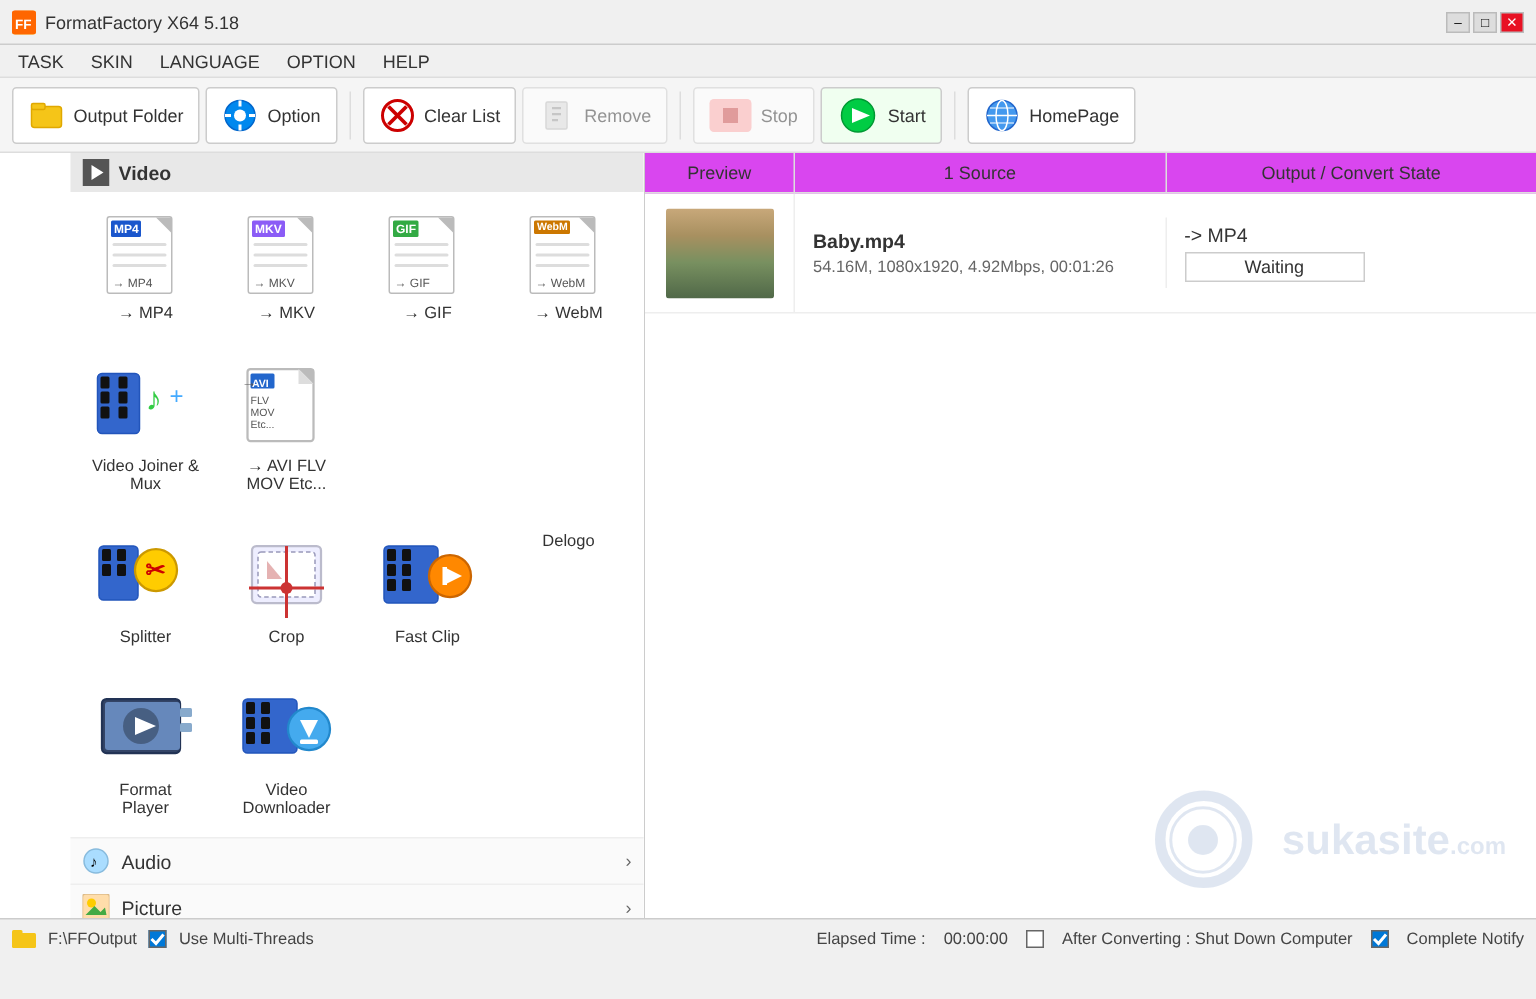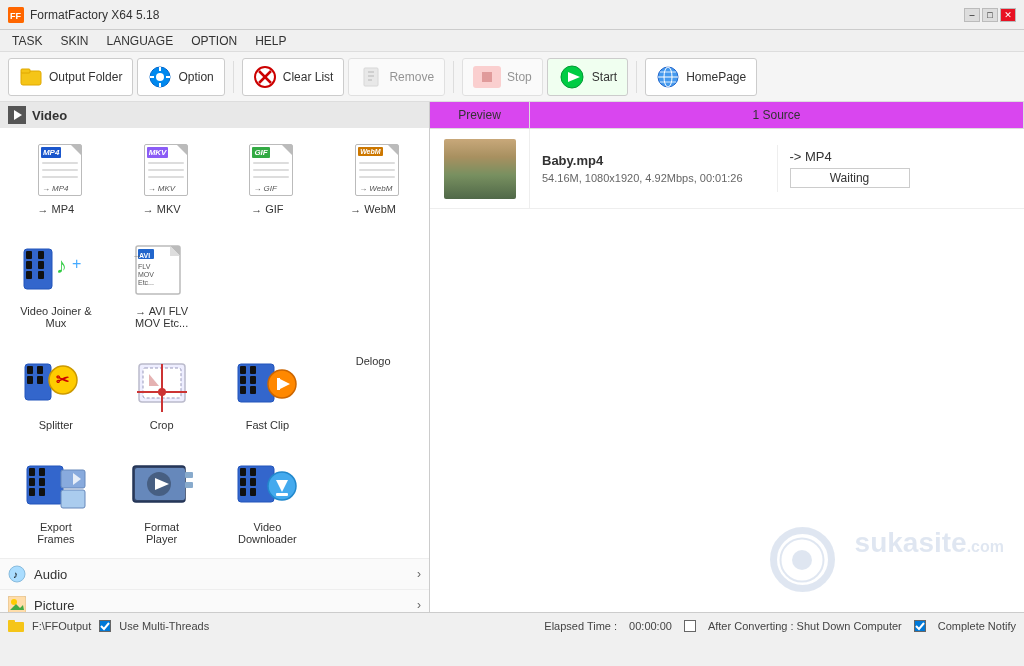--- a/index.html
+++ b/index.html
@@ -182,22 +182,21 @@
 
     .toolbar-sep { width: 1px; height: 32px; background: #ddd; margin: 0 4px; }
 
     
     .ficon-wrap {
       width: 62px;
       height: 58px;
       position: relative;
       display: flex;
       align-items: center;
-      justify-content: flex-end;
-      font-style: italic;
+      justify-content: flex-start;
     }
   </style>
 </head>
 <body>
 
 <div class="title-bar">
   <div class="title-bar-left">
     <div class="title-bar-icon">
       <svg width="16" height="16" viewBox="0 0 16 16">
         <rect width="16" height="16" rx="2" fill="#ff6600"></rect>
@@ -282,21 +281,21 @@
       <line x1="2" y1="12" x2="22" y2="12" stroke="white" stroke-width="1"></line>
       <line x1="4" y1="7" x2="20" y2="7" stroke="white" stroke-width="0.8"></line>
       <line x1="4" y1="17" x2="20" y2="17" stroke="white" stroke-width="0.8"></line>
     </svg>
     <span>HomePage</span>
   </button>
 </div>
 
 <div class="main-container" style="height: 510px;">
 
-  <div class="left-panel" style="overflow-y: auto;">
+  <div class="left-panel" style="overflow-y: auto; padding-left: 47px;">
 
     <div class="section-header">
       <svg width="18" height="18" viewBox="0 0 18 18">
         <rect width="18" height="18" fill="#555"></rect>
         <polygon points="6,4 14,9 6,14" fill="white"></polygon>
       </svg>
       <span class="section-title">Video</span>
     </div>
 
     <div class="video-grid">
@@ -463,37 +462,20 @@
         <span class="grid-label">Fast Clip</span>
       </div>
 
       <div class="grid-item">
         <span class="grid-label">Delogo</span>
       </div>
     </div>
 
     <div style="display:grid; grid-template-columns: repeat(4, 1fr); gap:2px; padding: 4px;">
 
-      <div class="grid-item">
-        <div style="width:68px; height:60px; display:flex; align-items:center; justify-content:center;">
-          <svg width="66" height="58" viewBox="0 0 66 58">
-            <rect x="4" y="8" width="36" height="38" rx="3" fill="#3366cc" stroke="#2255bb" stroke-width="1"></rect>
-            <rect x="6" y="10" width="6" height="8" fill="#111" rx="1"></rect>
-            <rect x="6" y="20" width="6" height="8" fill="#111" rx="1"></rect>
-            <rect x="6" y="30" width="6" height="8" fill="#111" rx="1"></rect>
-            <rect x="16" y="10" width="6" height="8" fill="#111" rx="1"></rect>
-            <rect x="16" y="20" width="6" height="8" fill="#111" rx="1"></rect>
-            <rect x="16" y="30" width="6" height="8" fill="#111" rx="1"></rect>
-            <rect x="38" y="12" width="24" height="18" rx="2" fill="#88aadd" stroke="#6688bb" stroke-width="1"></rect>
-            <rect x="38" y="32" width="24" height="18" rx="2" fill="#aaccee" stroke="#6688bb" stroke-width="1"></rect>
-            <polygon points="50,15 58,21 50,27" fill="#ffffff" opacity="0.8"></polygon>
-          </svg>
-        </div>
-        <span class="grid-label">Export<br>Frames</span>
-      </div>
 
 
       <div class="grid-item">
         <div style="width:68px; height:60px; display:flex; align-items:center; justify-content:center;">
           <svg width="66" height="58" viewBox="0 0 66 58">
             <rect x="4" y="8" width="52" height="36" rx="3" fill="#334466" stroke="#223355" stroke-width="1.5"></rect>
             <rect x="6" y="10" width="50" height="32" rx="2" fill="#6688bb"></rect>
             <circle cx="30" cy="26" r="12" fill="rgba(0,0,0,0.3)"></circle>
             <polygon points="26,20 40,26 26,32" fill="white"></polygon>
             <rect x="56" y="14" width="8" height="6" fill="#88aacc" rx="1"></rect>
@@ -540,20 +522,21 @@
       <span class="collapse-arrow">›</span>
     </div>
 
   </div>
 
   <div class="right-panel" style="position:relative;">
 
     <div class="table-header">
       <div class="table-col-preview">Preview</div>
       <div class="table-col-source">1 Source</div>
+      <div class="table-col-output">Output / Convert State</div>
     </div>
 
     <div class="table-content">
 
       <div class="table-row">
         <div class="row-preview">
           <div class="preview-thumb">
             <div class="thumb-inner"></div>
           </div>
         </div>
@@ -561,21 +544,21 @@
           <div class="source-filename">Baby.mp4</div>
           <div class="source-info">54.16M, 1080x1920, 4.92Mbps, 00:01:26</div>
         </div>
         <div class="row-output">
           <div class="output-format">-&gt; MP4</div>
           <div class="status-badge">Waiting</div>
         </div>
       </div>
     </div>
 
-    <div style="position:absolute; bottom:20px; right:20px; opacity:0.2; display:flex; align-items:flex-start; gap:20px; pointer-events:none;">
+    <div style="position:absolute; bottom:20px; right:20px; opacity:0.2; display:flex; align-items:center; gap:20px; pointer-events:none;">
       <div style="width:65px; height:65px; border-radius:50%; border:7px solid #6688bb; position:relative; display:flex; align-items:center; justify-content:center;">
         <div style="width:20px; height:20px; background:#6688bb; border-radius:50%;"></div>
         <div style="position:absolute; top:50%; left:50%; width:45px; height:45px; border-radius:50%; border:2px solid #6688bb; transform:translate(-50%,-50%);"></div>
       </div>
       <div style="font-size:28px; font-weight:bold; color:#6688bb; font-family:'Segoe UI',sans-serif;">
         <span>sukasite</span><span style="font-size:16px;">.com</span>
       </div>
     </div>
   </div>
 </div>

